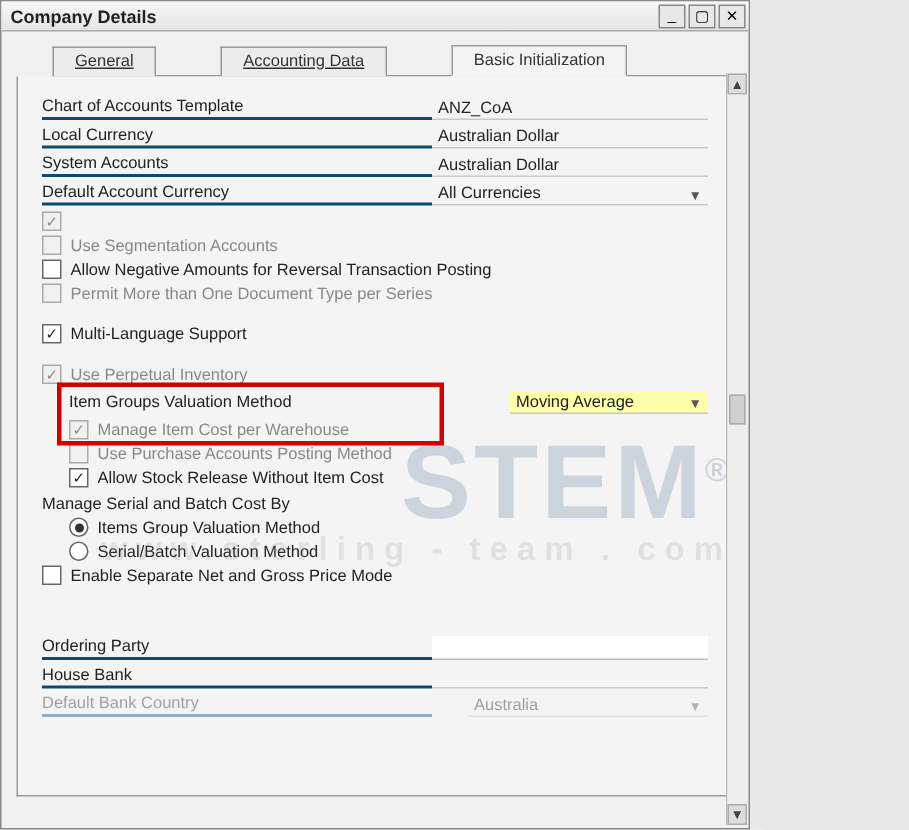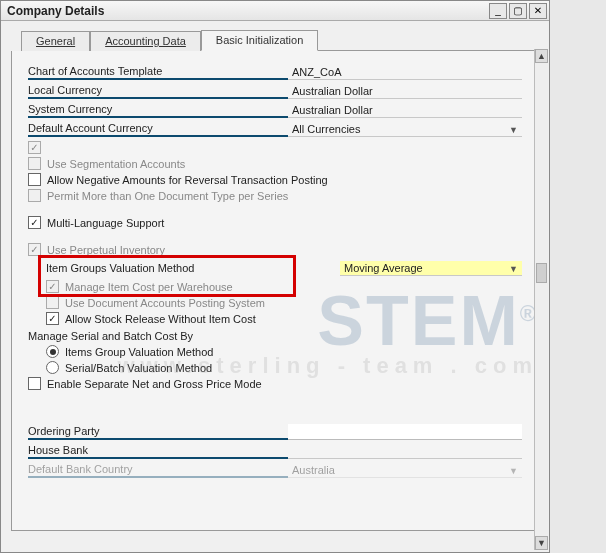--- a/index.html
+++ b/index.html
@@ -7,21 +7,21 @@
     margin: 0;
     font-family: Tahoma, Arial, sans-serif;
     font-size: 11px;
     background: #e8e8e8;
     width: 606px;
     height: 553px;
     overflow: hidden;
     position: relative;
   }
   .window {
-    width: 550px;
+    width: 500px;
     height: 553px;
     background: #f0f0f0;
     border: 1px solid #888;
     position: relative;
   }
   .titlebar {
     height: 20px;
     background: linear-gradient(#f7f7f7,#e5e5e5);
     border-bottom: 1px solid #aaa;
     display: flex;
@@ -52,21 +52,22 @@
     height: calc(100% - 20px);
     overflow: hidden;
     position: relative;
   }
   .tabs {
     display: flex;
     align-items: flex-end;
     border-bottom: 1px solid #999;
     position: relative;
     height: 22px;
-    margin-left: 10px;
+    margin-left: 24px;
+    gap: 43px;
   }
   .tab {
     padding: 3px 14px 4px 14px;
     border: 1px solid #999;
     border-bottom: none;
     background: #ececec;
     margin-right: 0;
     color: #333;
     position: relative;
     top: 1px;
@@ -222,21 +223,21 @@
 
       <div class="row">
         <div class="lbl">Chart of Accounts Template</div>
         <div class="val">ANZ_CoA</div>
       </div>
       <div class="row">
         <div class="lbl">Local Currency</div>
         <div class="val">Australian Dollar</div>
       </div>
       <div class="row">
-        <div class="lbl">System Currency</div>
+        <div class="lbl">System Accounts</div>
         <div class="val">Australian Dollar</div>
       </div>
       <div class="row">
         <div class="lbl">Default Account Currency</div>
         <div class="val dropdown">
           <span>All Currencies</span>
           <span class="arrow">▼</span>
         </div>
       </div>
 
@@ -280,21 +281,21 @@
         </div>
         <div class="check-row indent1">
           <span class="cb disabled">✓</span>
           <span class="txt disabled">Manage Item Cost per Warehouse</span>
         </div>
         <div class="highlight-box" style="left:10px; top:-4px; width:258px; height:42px;"></div>
       </div>
 
       <div class="check-row indent1">
         <span class="cb disabled"></span>
-        <span class="txt disabled">Use Document Accounts Posting System</span>
+        <span class="txt disabled">Use Purchase Accounts Posting Method</span>
       </div>
       <div class="check-row indent1">
         <span class="cb">✓</span>
         <span class="txt">Allow Stock Release Without Item Cost</span>
       </div>
 
       <div class="group-heading">Manage Serial and Batch Cost By</div>
 
       <div class="check-row indent1">
         <span class="cb rd">
@@ -315,21 +316,21 @@
       <div class="spacer-lg"></div>
 
       <div class="row">
         <div class="lbl">Ordering Party</div>
         <input class="field-input" value="" style="">
       </div>
       <div class="row">
         <div class="lbl">House Bank</div>
         <div class="val"></div>
       </div>
-      <div class="row" style="opacity:0.4;">
+      <div class="row" style="opacity:0.4;gap:24px;">
         <div class="lbl">Default Bank Country</div>
         <div class="val dropdown">
           <span>Australia</span>
           <span class="arrow">▼</span>
         </div>
       </div>
 
     </div>
 
     <div class="right-scrollbar">

